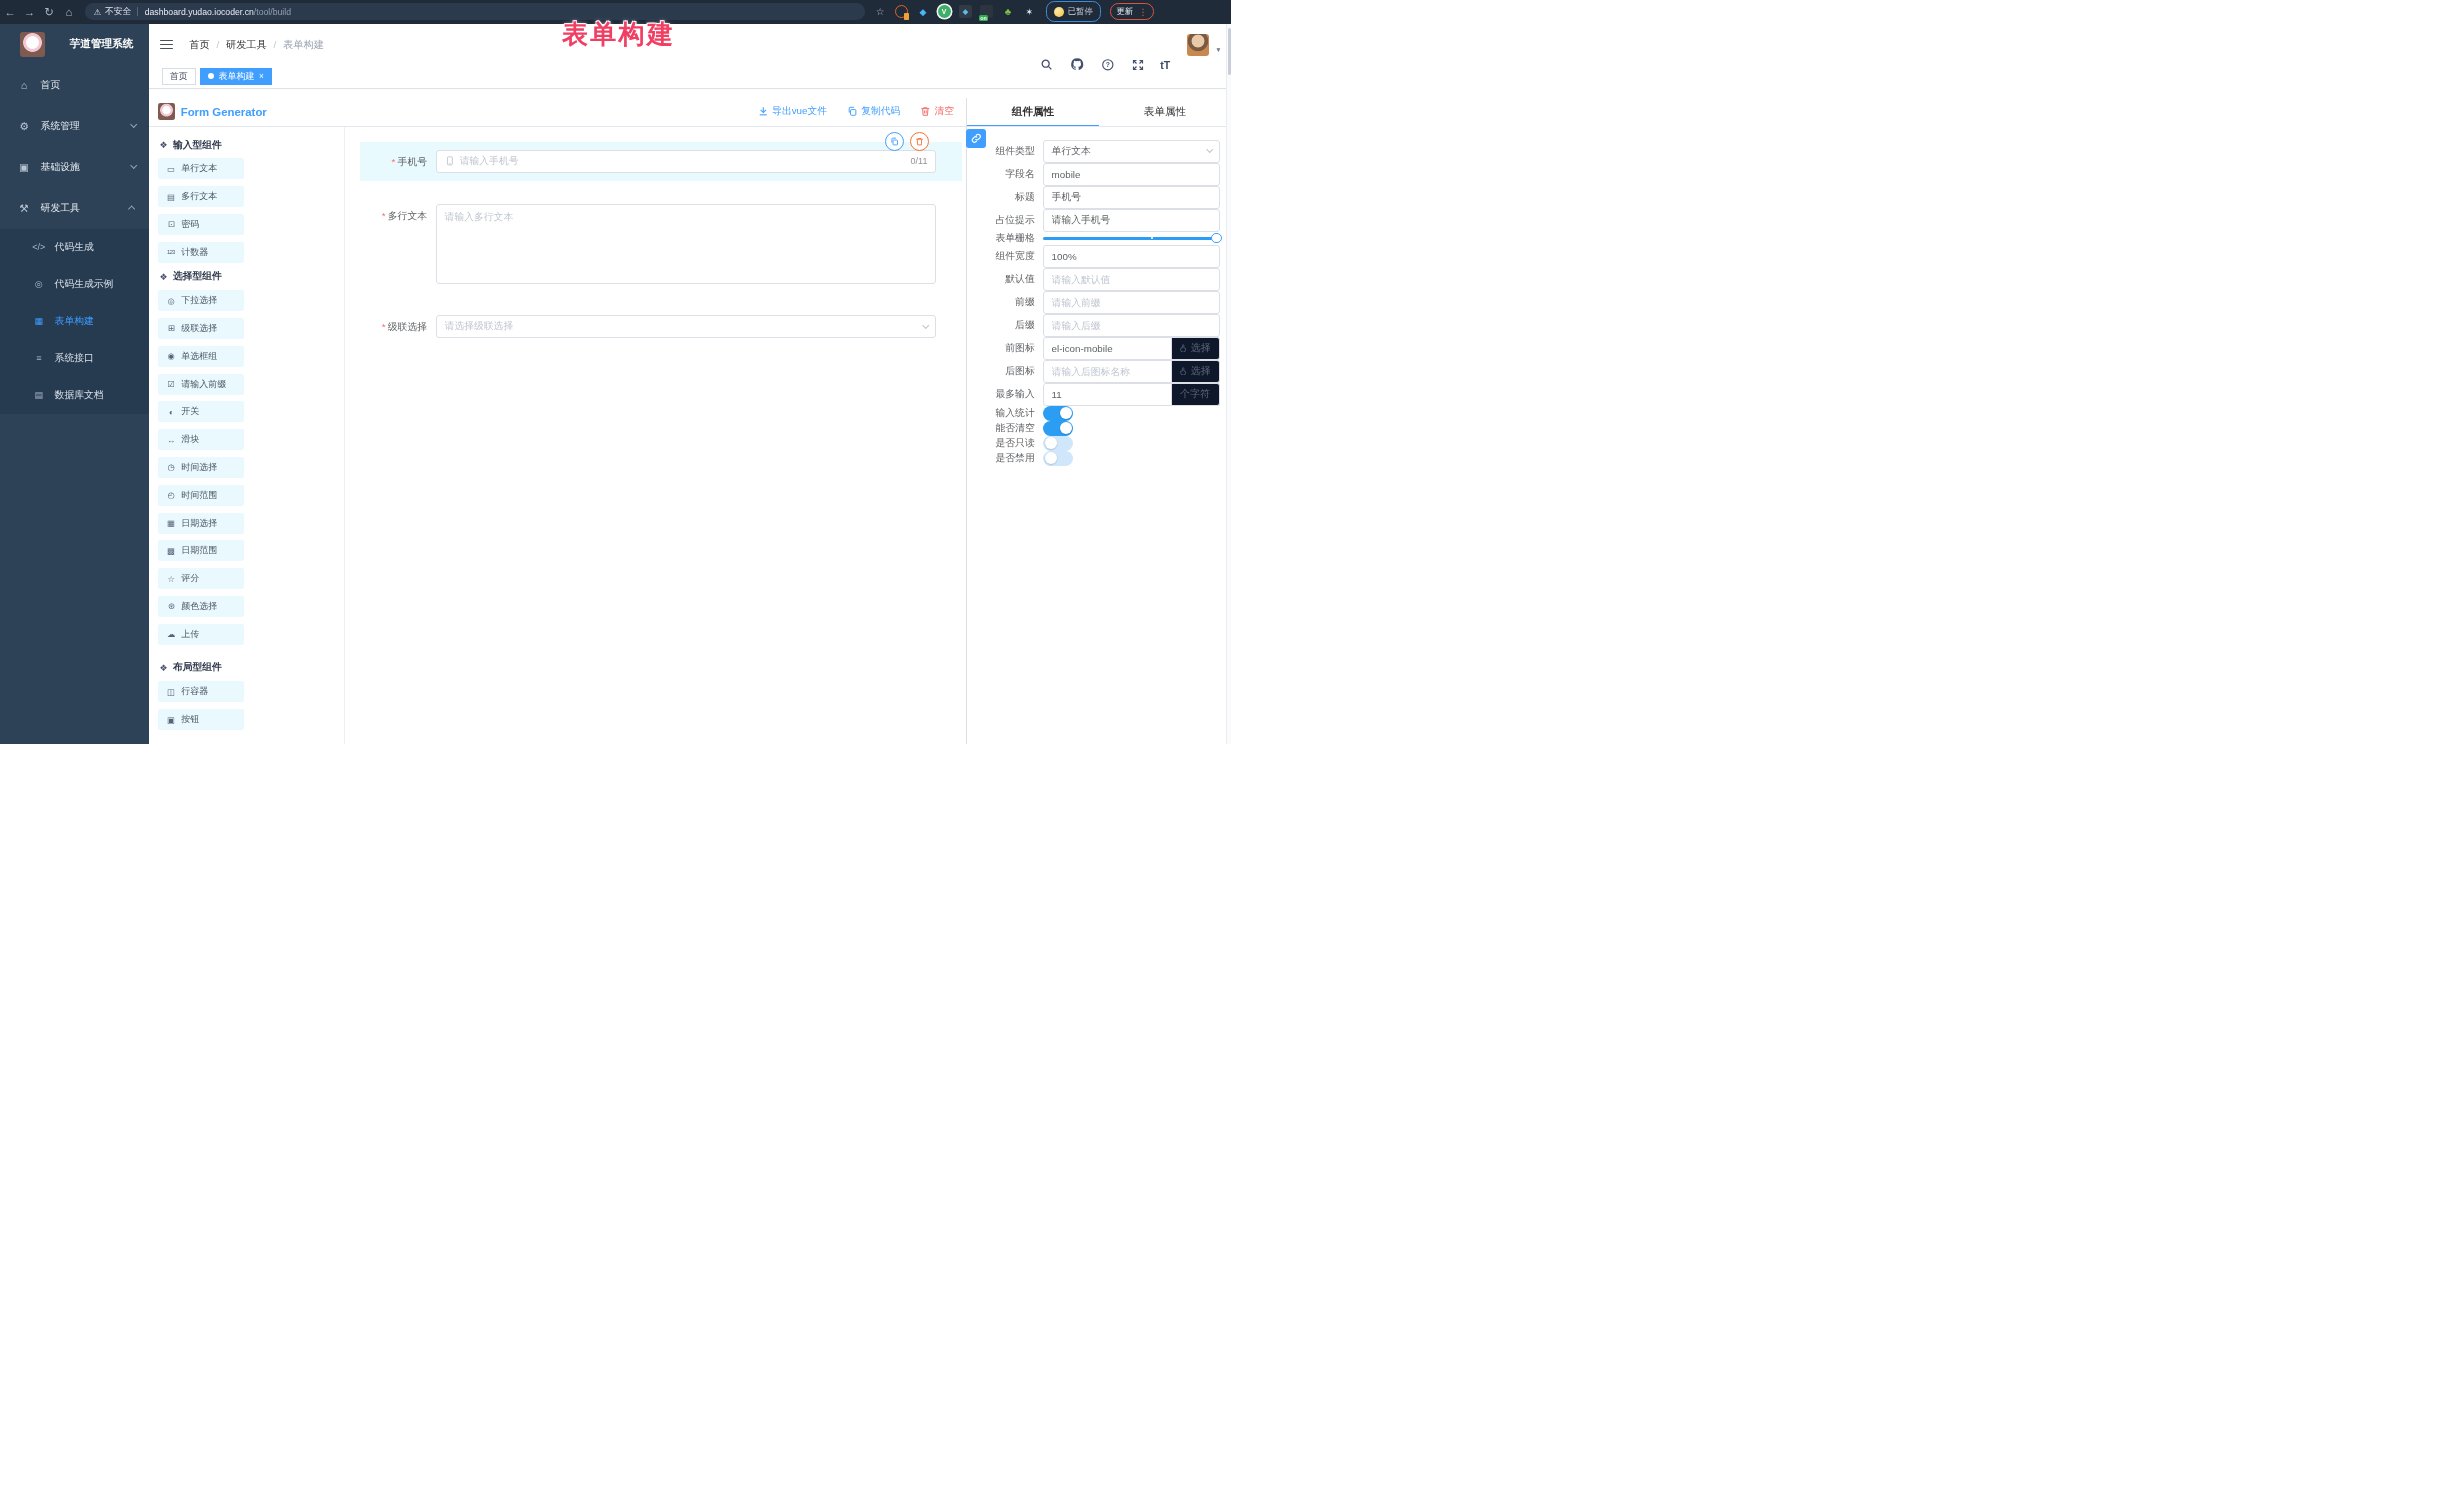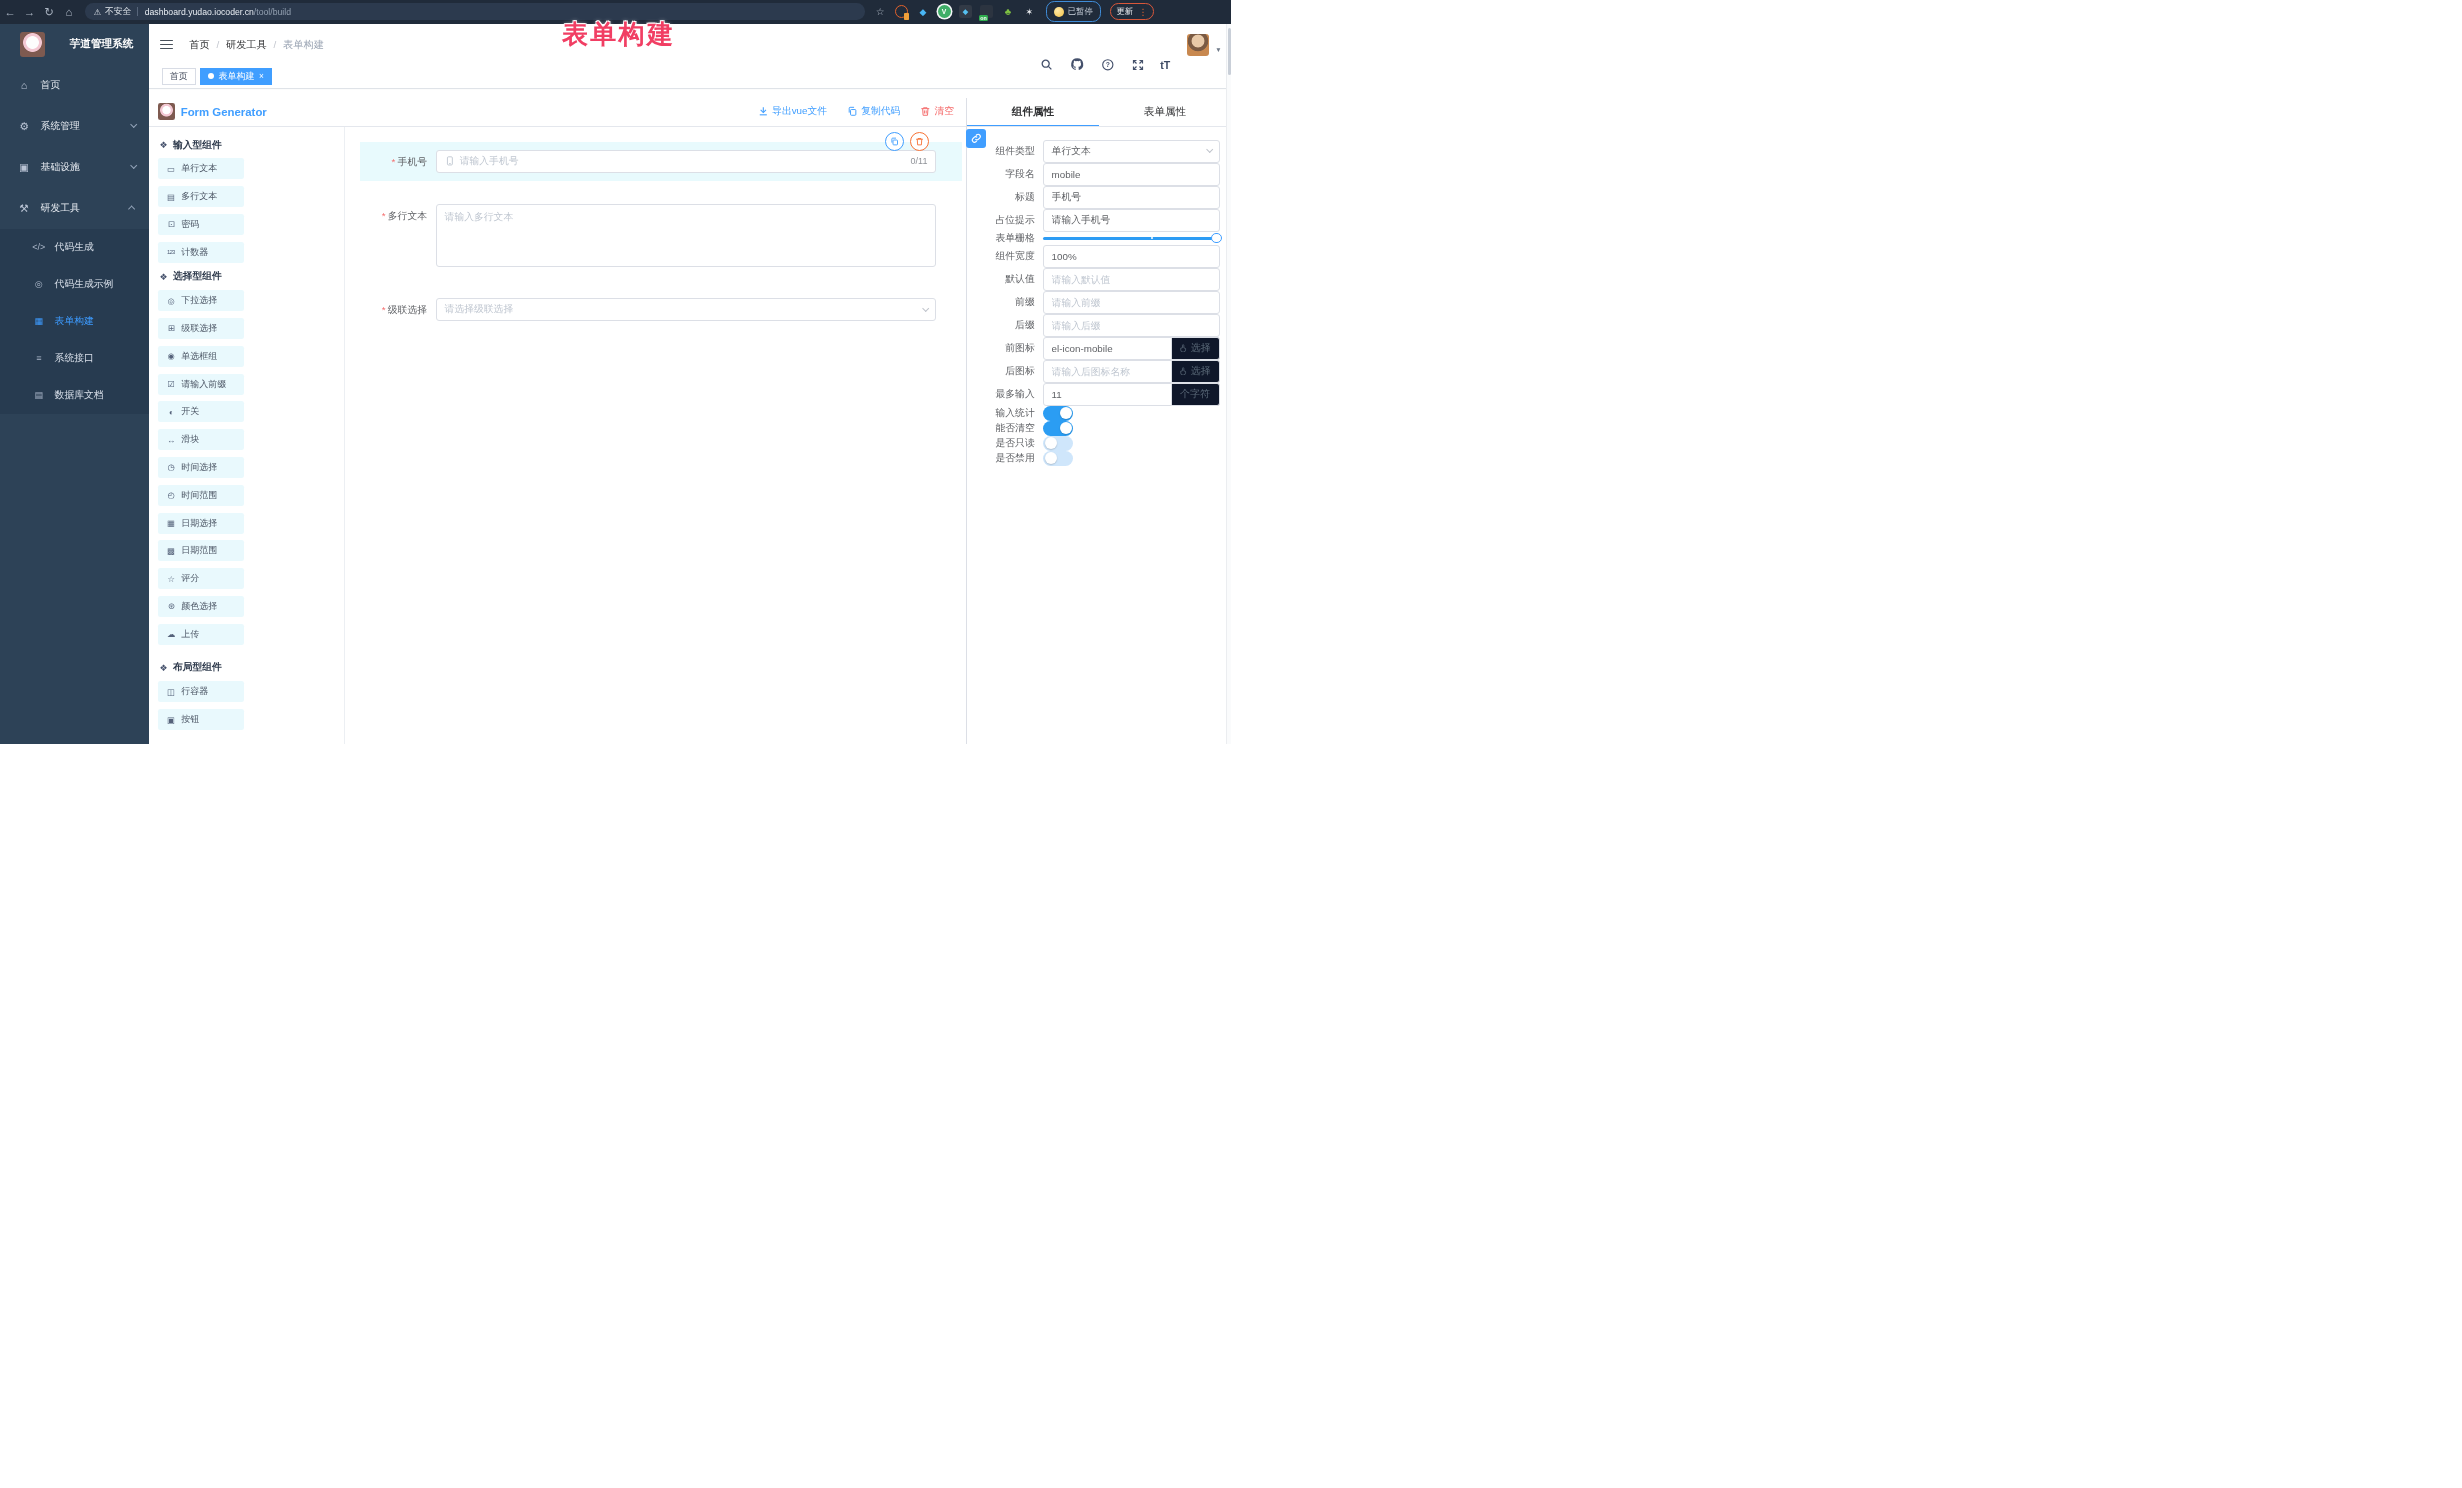--- a/index.html
+++ b/index.html
@@ -116,21 +116,21 @@
   .form-row { display:flex; align-items:flex-start; position:relative; width:100%; }
   .form-row.selected { background:#e8fafd; padding:8.3px 0; }
   .flabel { width:76px; text-align:right; padding-right:9px; font-size:9.8px; color:#606266;
     line-height:23px; flex:0 0 auto; }
   .flabel .req { color:#f56c6c; margin-right:2.3px; }
   .fctrl { width:500px; }
   .inputbox { height:23px; border:0.8px solid #dcdfe6; border-radius:3px; background:#fff;
     display:flex; align-items:center; padding:0 7.6px; gap:5.3px; }
   .ph { color:#bfc6d0; font-size:9.8px; }
   .counter { margin-left:auto; color:#909399; font-size:9px; }
-  textarea.tarea { width:500px; height:63px; border:0.8px solid #dcdfe6; border-radius:3px;
+  textarea.tarea { width:500px; height:80px; border:0.8px solid #dcdfe6; border-radius:3px;
     padding:6px 7.6px; font-size:9.8px; font-family:inherit; resize:none; color:#606266; }
   textarea.tarea::placeholder { color:#bfc6d0; }
   .selectbox { height:23px; border:0.8px solid #dcdfe6; border-radius:3px; display:flex;
     align-items:center; padding:0 7.6px; }
   .selectbox .chev2 { margin-left:auto; width:5.3px; height:5.3px; border-right:1.1px solid #c0c4cc;
     border-bottom:1.1px solid #c0c4cc; transform:rotate(45deg) translateY(-1.5px); }
   .row-acts { position:absolute; top:-9.8px; right:33px; display:flex; gap:5.3px; z-index:3; }
   .circle-btn { width:19px; height:19px; border-radius:50%; background:#fff; display:flex;
     align-items:center; justify-content:center; cursor:pointer; }
   .circle-btn.copy { border:1.1px solid #409eff; color:#409eff; }

